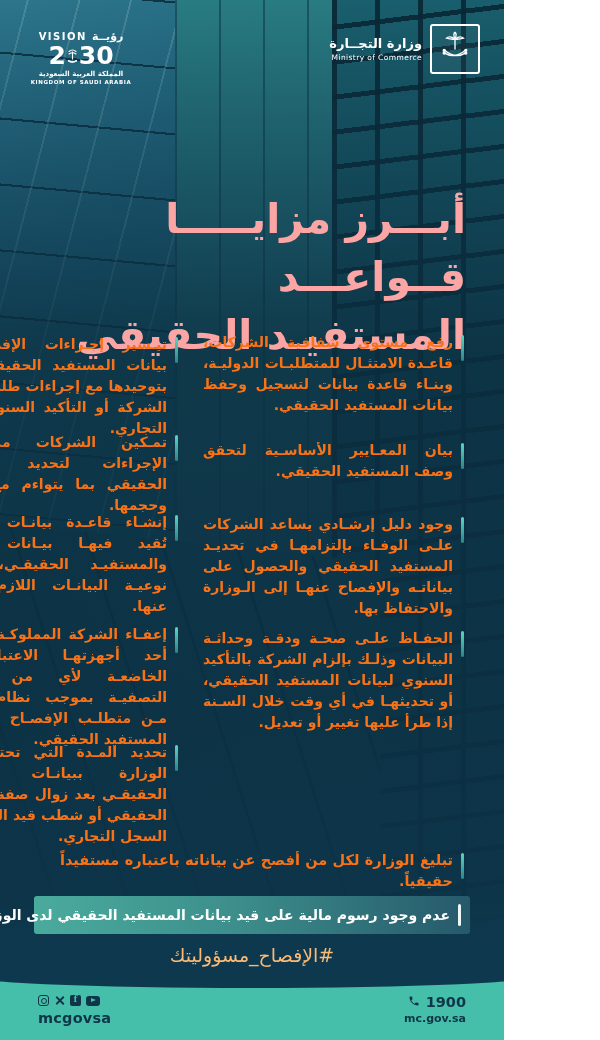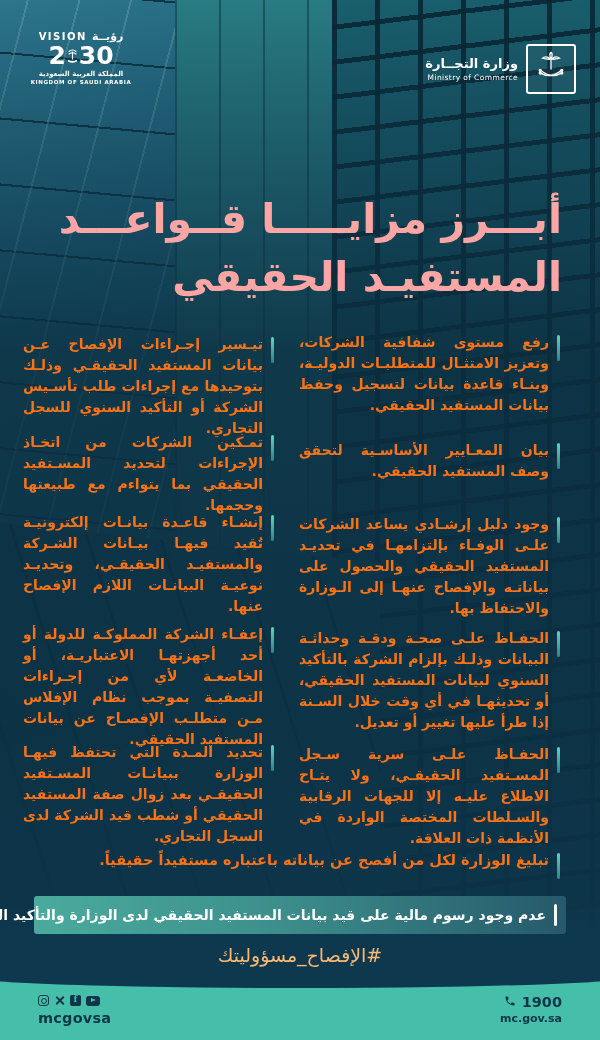--- a/index.html
+++ b/index.html
@@ -1,17 +1,17 @@
 <!DOCTYPE html>
 <html lang="ar"><head>
 <meta charset="utf-8">
 <style>
   html,body { margin:0; padding:0; }
   .poster {
-    position:relative; width:600px; height:1040px; overflow:hidden;
+    position:relative; width:504px; height:1040px; overflow:hidden;
     font-family:"DejaVu Sans", sans-serif;
     background:#0e3648; color:#fff;
   }
   
   .bg-layer { position:absolute; pointer-events:none; }
   .bg-base { inset:0;
     background:linear-gradient(115deg,#2a6d80 0%,#1c5a6e 30%,#123f52 60%,#0e3648 100%); }
   .bg-left-glass { left:-70px; top:-60px; width:440px; height:600px;
     background:
       repeating-linear-gradient(105deg, rgba(190,230,235,.25) 0 2px, transparent 2px 52px),
@@ -45,21 +45,21 @@
   .vision-logo { position:absolute; left:26px; top:30px; width:110px; color:#fff;
     text-align:center; direction:ltr; }
   .v-row1 { font-size:10px; letter-spacing:1.5px; font-weight:bold; white-space:nowrap; }
   .v-row1 .ar { letter-spacing:0; font-size:11px; }
   .v-year { font-size:25px; font-weight:800; line-height:26px; display:flex;
     align-items:center; justify-content:center; gap:1px; }
   .v-emblem svg { display:block; }
   .v-ar { font-size:7px; font-weight:bold; margin-top:1px; }
   .v-en { font-size:5.5px; letter-spacing:.6px; font-weight:bold; margin-top:1px; }
 
-  .ministry-logo { position:absolute; right:24px; top:44px; display:flex; align-items:center;
+  .ministry-logo { position:absolute; right:24px; top:24px; display:flex; align-items:center;
     gap:8px; direction:ltr; }
   .m-text { text-align:right; }
   .m-ar { font-size:13px; font-weight:bold; }
   .m-en { font-size:7.5px; letter-spacing:.4px; margin-top:2px; }
   .m-emblem { width:46px; height:46px; border:2.5px solid #fff; border-radius:3px;
     display:flex; align-items:center; justify-content:center; background:rgba(255,255,255,.04); }
 
   
   .title { position:absolute; top:190px; right:38px; left:38px; margin:0;
     direction:rtl; text-align:right; font-size:41px; line-height:58px;
@@ -172,25 +172,24 @@
           <circle cx="32" cy="21.5" r="1.1" fill="#fff"></circle>
       </svg>
     </div>
   </div>
 
   <h1 class="title">
     <div>أبـــرز مزايـــــا قــواعـــد</div>
     <div>المستفيـد الحقيقي</div>
   </h1>
 
-  <div class="benefit col-right r1">رفع مستوى شفافية الشركات، وتعزيز الامتثـال للمتطلبـات الدوليـة، وبنـاء قاعدة بيانات لتسجيل وحفظ بيانات المستفيد الحقيقي.</div>
+  <div class="benefit col-right r1">رفع مستوى شفافية الشركات، قاعـدة الامتثـال للمتطلبـات الدوليـة، وبنـاء قاعدة بيانات لتسجيل وحفظ بيانات المستفيد الحقيقي.</div>
   <div class="benefit col-right r2">بيان المعـايير الأساسـية لتحقق وصف المستفيد الحقيقي.</div>
   <div class="benefit col-right r3">وجود دليل إرشـادي يساعد الشركات علـى الوفـاء بإلتزامهـا في تحديـد المستفيد الحقيقي والحصول على بياناتـه والإفصاح عنهـا إلى الـوزارة والاحتفاظ بها.</div>
   <div class="benefit col-right r4">الحفـاظ علـى صحـة ودقـة وحداثـة البيانات وذلـك بإلزام الشركة بالتأكيد السنوي لبيانات المستفيد الحقيقي، أو تحديثهـا في أي وقت خلال السـنة إذا طرأ عليها تغيير أو تعديل.</div>
-  <div class="benefit col-right r5">الحفـاظ علـى سرية سـجل المسـتفيد الحقيقـي، ولا يتـاح الاطلاع عليـه إلا للجهات الرقابية والسـلطات المختصة الواردة في الأنظمة ذات العلاقة.</div>
 
   <div class="benefit col-left l1">تيـسير إجـراءات الإفصاح عـن بيانات المستفيد الحقيقـي وذلـك بتوحيدها مع إجراءات طلب تأسـيس الشركة أو التأكيد السنوي للسجل التجاري.</div>
   <div class="benefit col-left l2">تمـكين الشركات من اتخـاذ الإجراءات لتحديد المسـتفيد الحقيقي بما يتواءم مع طبيعتها وحجمها.</div>
   <div class="benefit col-left l3">إنشـاء قاعـدة بيانـات إلكترونيـة تُقيد فيهـا بيـانات الشـركة والمستفيـد الحقيقـي، وتحديـد نوعيـة البيانـات اللازم الإفصاح عنها.</div>
   <div class="benefit col-left l4">إعفـاء الشركة المملوكـة للدولة أو أحد أجهزتهـا الاعتباريـة، أو الخاضعـة لأي من إجـراءات التصفيـة بموجب نظام الإفلاس مـن متطلـب الإفصـاح عن بيانات المستفيد الحقيقي.</div>
   <div class="benefit col-left l5">تحديد المـدة التي تحتفظ فيهـا الوزارة ببيانـات المسـتفيد الحقيقـي بعد زوال صفة المستفيد الحقيقي أو شطب قيد الشركة لدى السجل التجاري.</div>
 
   <div class="benefit note">تبليغ الوزارة لكل من أفصح عن بياناته باعتباره مستفيداً حقيقياً.</div>
 
   <div class="highlight-box">

